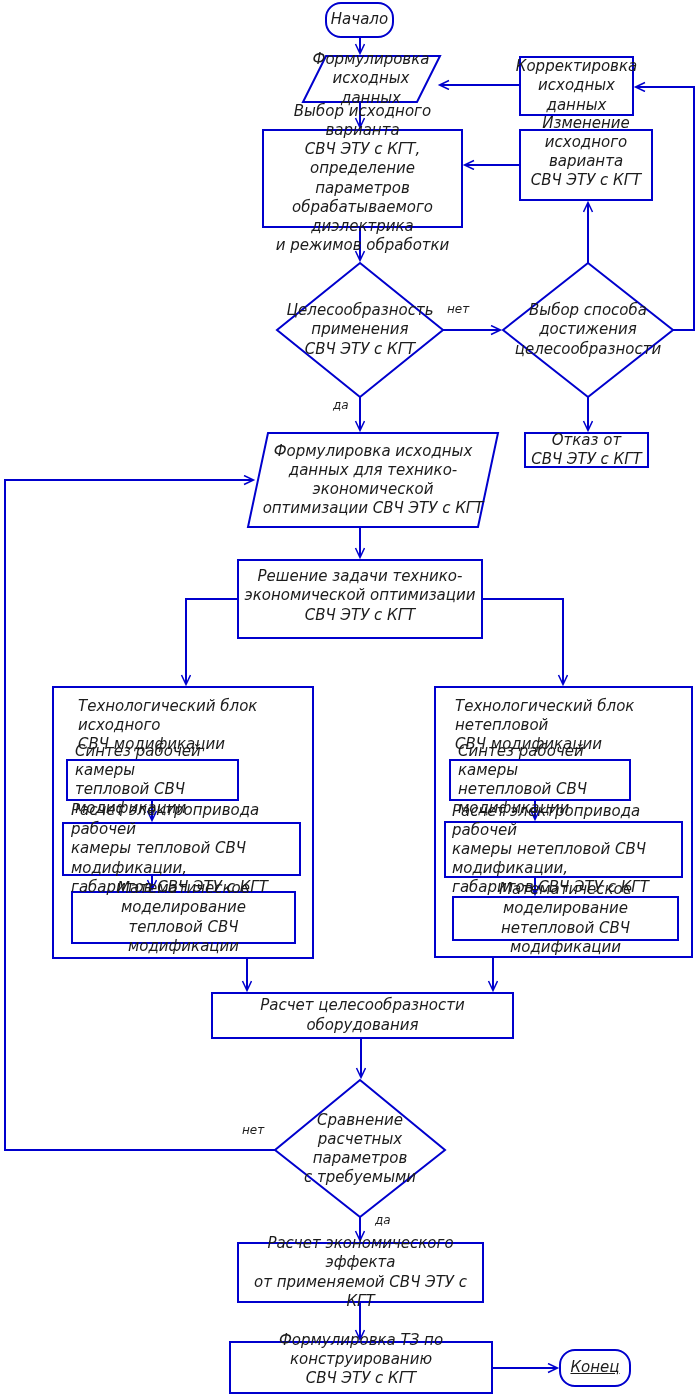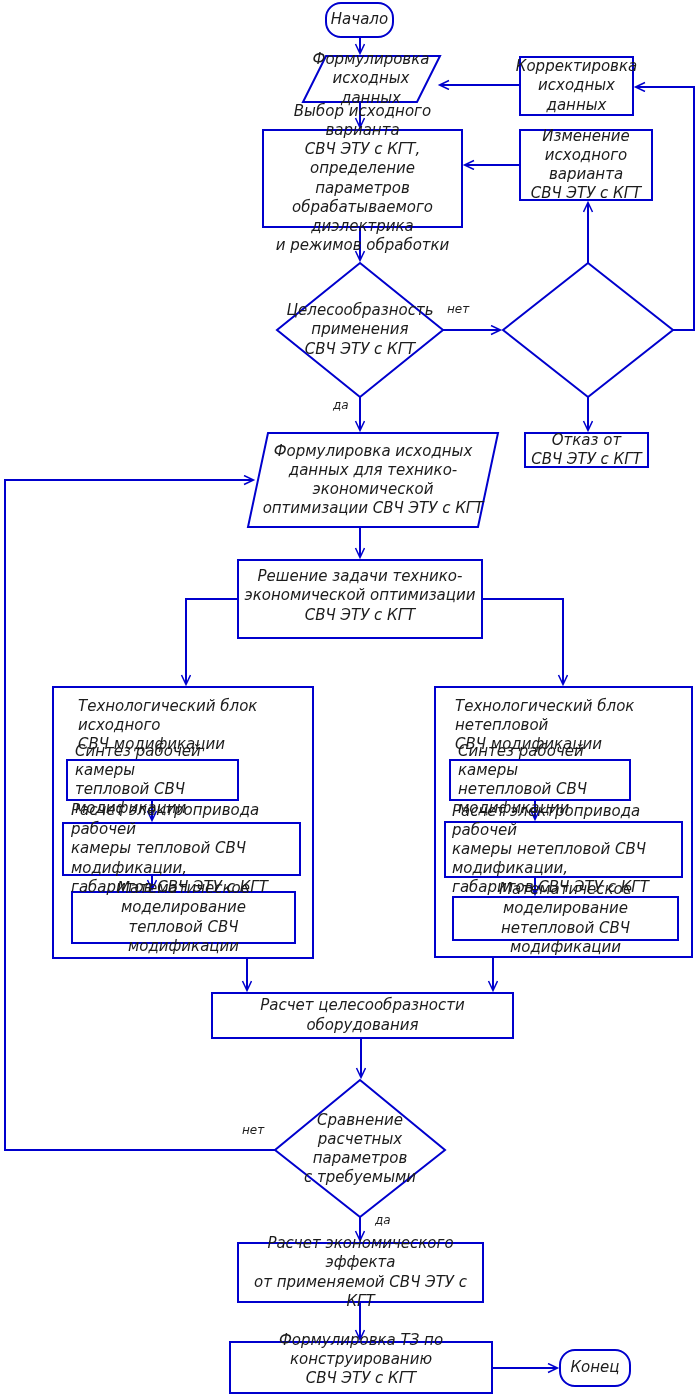--- a/index.html
+++ b/index.html
@@ -95,26 +95,29 @@
   <div class="lbl" style="left:326px;top:3px;width:67px;height:34px;">Начало</div>
   <div class="lbl" style="left:305px;top:58px;width:132px;height:42px;">Формулировка
 исходных данных</div>
   <div class="lbl" style="left:520px;top:57px;width:113px;height:58px;">Корректировка
 исходных данных</div>
   <div class="lbl" style="left:263px;top:132px;width:199px;height:93px;">Выбор исходного варианта
 СВЧ ЭТУ с КГТ,
 определение параметров
 обрабатываемого диэлектрика
 и режимов обработки</div>
-  <div class="lbl" style="left:520px;top:132px;width:132px;height:66px;">Изменение исходного
+  <div class="lbl" style="left:520px;top:119px;width:132px;height:66px;">Изменение исходного
 варианта
 СВЧ ЭТУ с КГТ</div>
   <div class="lbl" style="left:285px;top:290px;width:150px;height:80px;">Целесообразность
 применения
 СВЧ ЭТУ с КГТ</div>
+  <div class="lbl" style="left:513px;top:290px;width:150px;height:80px;">Выбор способа
+достижения
+целесообразности</div>
   <div class="lbl" style="left:525px;top:433px;width:123px;height:34px;">Отказ от
 СВЧ ЭТУ с КГТ</div>
   <div class="lbl" style="left:253px;top:435px;width:240px;height:90px;">Формулировка исходных
 данных для технико-экономической
 оптимизации СВЧ ЭТУ с КГТ</div>
   <div class="lbl" style="left:238px;top:560px;width:244px;height:72px;">Решение задачи технико-
 экономической оптимизации
 СВЧ ЭТУ с КГТ</div>
   <div class="lbl topleft" style="left:78px;top:697px;width:225px;height:40px;">Технологический блок исходного
 СВЧ модификации</div>
@@ -136,20 +139,20 @@
 нетепловой СВЧ модификации</div>
   <div class="lbl" style="left:212px;top:993px;width:301px;height:45px;">Расчет целесообразности оборудования</div>
   <div class="lbl" style="left:290px;top:1104px;width:140px;height:90px;">Сравнение
 расчетных
 параметров
 с требуемыми</div>
   <div class="lbl" style="left:238px;top:1245px;width:245px;height:55px;border-radius:15px;">Расчет экономического эффекта
 от применяемой СВЧ ЭТУ с КГТ</div>
   <div class="lbl" style="left:230px;top:1344px;width:262px;height:31px;">Формулировка ТЗ по конструированию
 СВЧ ЭТУ с КГТ</div>
-  <div class="lbl" style="left:560px;top:1350px;width:70px;height:36px;">Конец</div>
+  <div class="lbl" style="left:560px;top:1350px;width:70px;height:36px;text-decoration:underline;">Конец</div>
 
   <div class="edge-lbl" style="left:447px;top:302px;">нет</div>
   <div class="edge-lbl" style="left:333px;top:398px;">да</div>
   <div class="edge-lbl" style="left:242px;top:1123px;">нет</div>
   <div class="edge-lbl" style="left:375px;top:1213px;">да</div>
 
 </div>
 
 </body></html>

